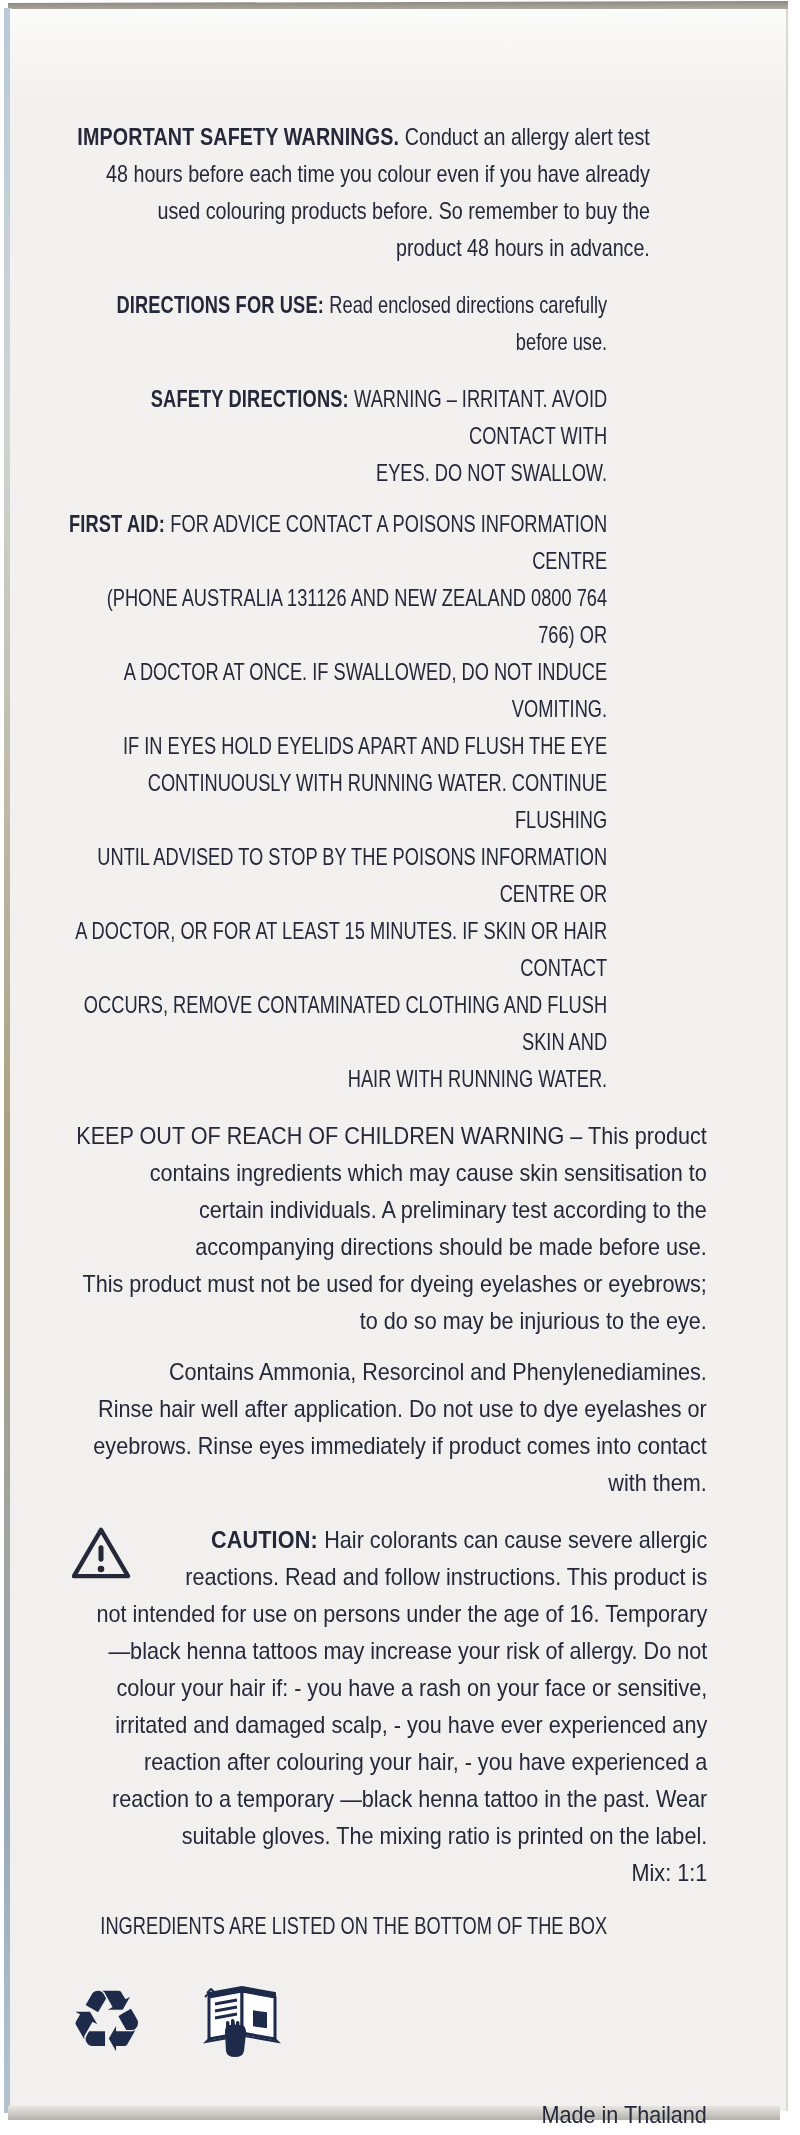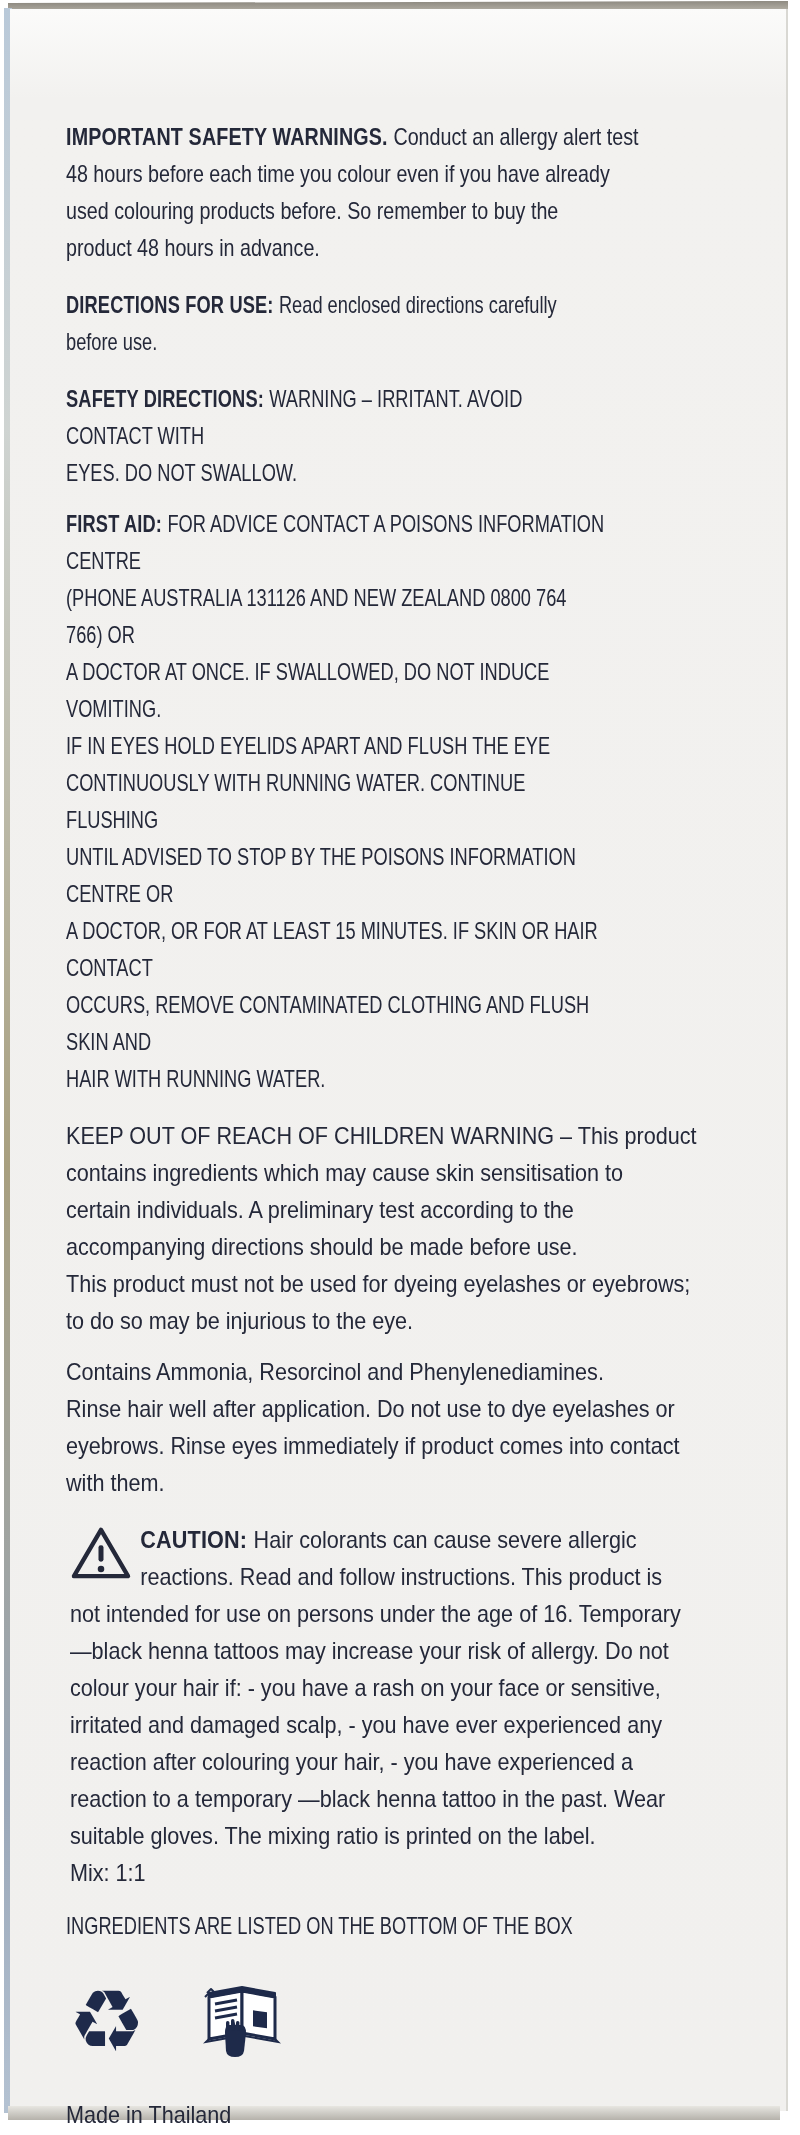--- a/index.html
+++ b/index.html
@@ -1,17 +1,17 @@
 <!DOCTYPE html>
 <html><head>
 <meta charset="utf-8">
 <style>
   html,body{margin:0;padding:0;background:#ffffff;}
   #stage{position:relative;width:800px;height:2135px;background:#ffffff;overflow:hidden;
-         font-family:"Liberation Sans",sans-serif;}
+         font-family:"Liberation Sans",sans-serif;text-align:right;}
   
   #panel{position:absolute;left:10px;top:9px;width:776px;height:2102px;
          background:linear-gradient(180deg,#fbfbfa 0%,#f2f1ef 90px,#f1f0ee 100%);
          border-right:2px solid #d9d8d3;}
   
   #top-edge{position:absolute;left:8px;top:2px;width:780px;height:9px;
             background:linear-gradient(180deg,#8f8b82,#b3afa5);transform:rotate(-0.15deg);}
   
   #left-edge{position:absolute;left:4px;top:8px;width:8px;height:2105px;
              background:linear-gradient(180deg,#b9c9d9 0%,#cfd4d2 20%,#a89f7f 55%,#9aa7b8 85%,#b4c2d2 100%);}

